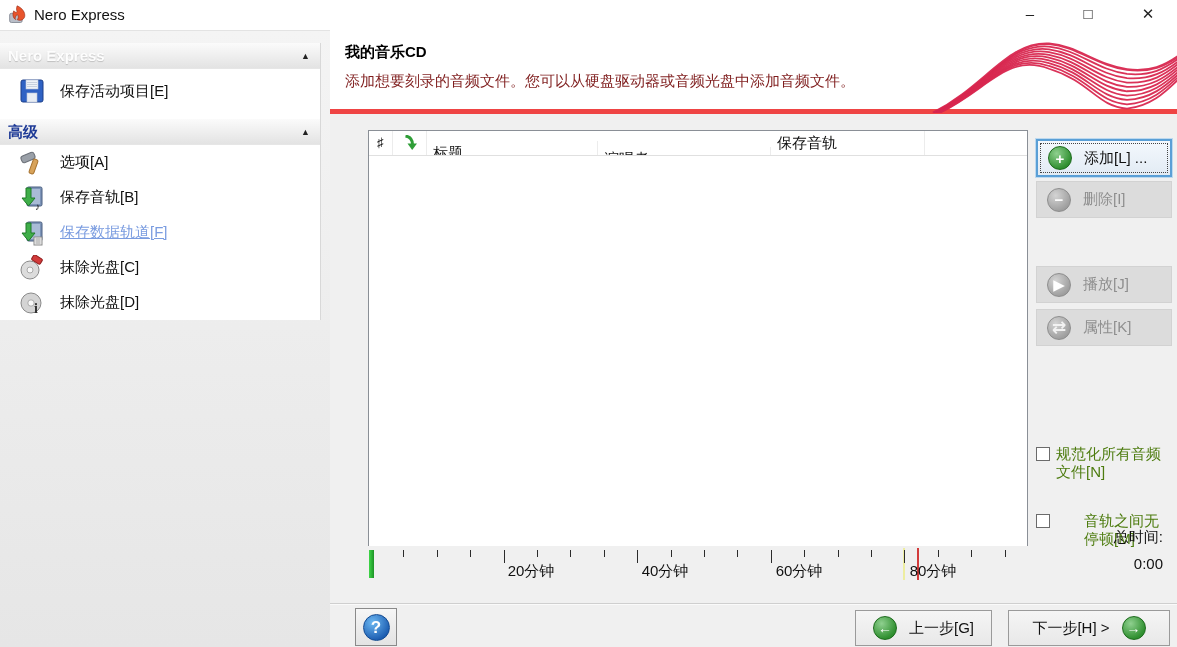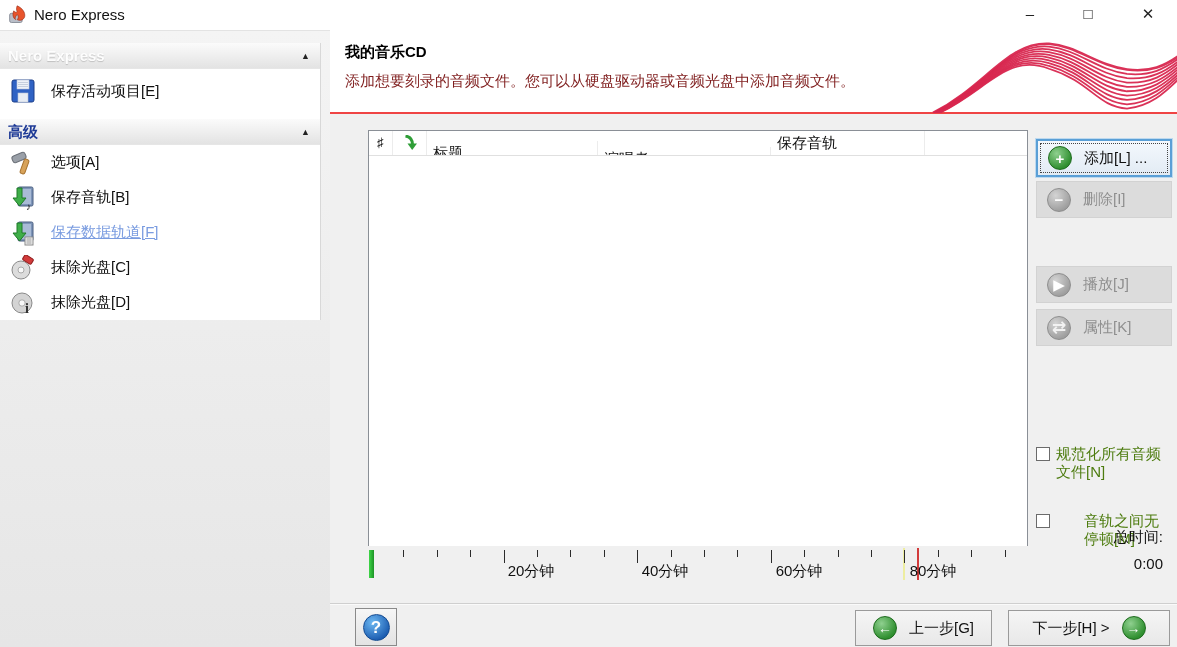--- a/index.html
+++ b/index.html
@@ -23,35 +23,35 @@
   .left-panel { position:absolute; left:0; top:30px; width:330px; height:617px;
     background:linear-gradient(180deg,#f4f4f4 0%,#ececec 55%,#e6e6e6 100%);
     border-top:1px solid #e3e3e3; }
   .sidebar { position:absolute; left:0; top:12px; width:321px; background:#fff; border-right:1px solid #d8d8d8; }
   .group-header { position:relative; height:26px; line-height:26px; padding-left:8px;
     background:linear-gradient(180deg,#fbfbfb,#e3e3e3); border-bottom:1px solid #e6e6e6;
     font-weight:bold; font-size:15px; }
   .group-header .tri { position:absolute; right:10px; top:0; font-size:9px; color:#222; }
   .gh-nero { color:#fdfdfd; text-shadow:0 1px 1px rgba(0,0,0,.18); }
   .gh-adv  { color:#1e3a96; }
-  .side-item { display:flex; align-items:center; height:35px; padding-left:7px; cursor:default; }
+  .side-item { display:flex; align-items:center; height:35px; padding-left:16px; cursor:default; }
   .side-item.big { height:44px; }
   .side-item .ico { width:32px; height:32px; display:flex; align-items:center; justify-content:center; flex:0 0 32px; }
   .side-item .lbl { margin-left:12px; font-size:15px; color:#111; }
   .side-item.active .lbl { color:#7a9ce0; text-decoration:underline; }
   .side-spacer { height:6px; }
 
   .splitter { position:absolute; left:332px; top:310px; width:16px; height:92px;
     background:linear-gradient(90deg,#fbfbfb,#e1e1e1); border:1px solid #bdbdbd;
     display:flex; align-items:center; justify-content:center; }
   .splitter .arrow { font-size:9px; color:#111; }
 
   
   .main-header { position:absolute; left:330px; top:30px; width:847px; height:84px; background:#fff;
-    border-bottom:2px solid #ef4444; }
+    border-bottom:5px solid #ef4444; }
   .page-title { position:absolute; left:15px; top:13px; font-weight:bold; font-size:15px; color:#000; }
   .page-desc  { position:absolute; left:15px; top:42px; font-size:15px; color:#7f1d1d; }
   .wave { position:absolute; right:0; top:0; width:270px; height:83px; }
 
   
   .main-panel { position:absolute; left:330px; top:114px; width:847px; height:489px; background:#f0f0f0; }
 
   
   .track-table { position:absolute; left:38px; top:16px; width:660px; height:416px;
     background:#fff; border:1px solid #8a8f96; }

